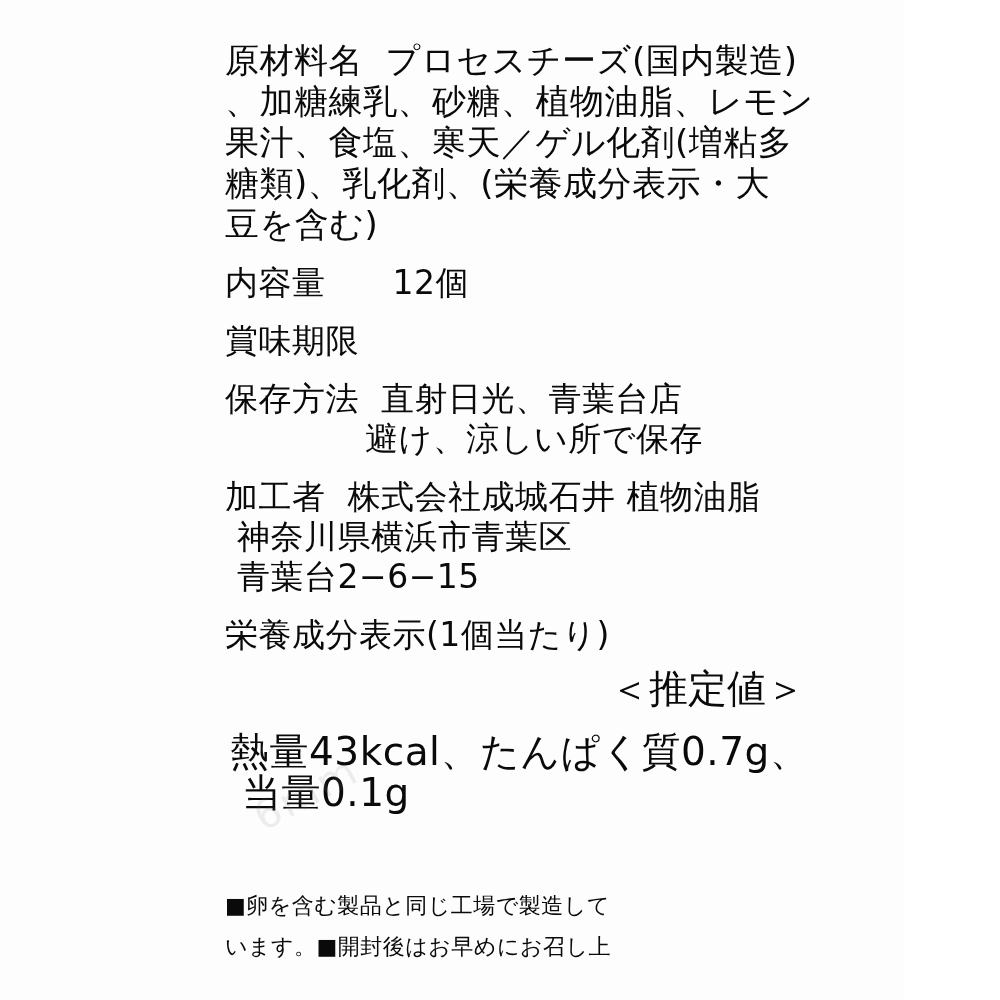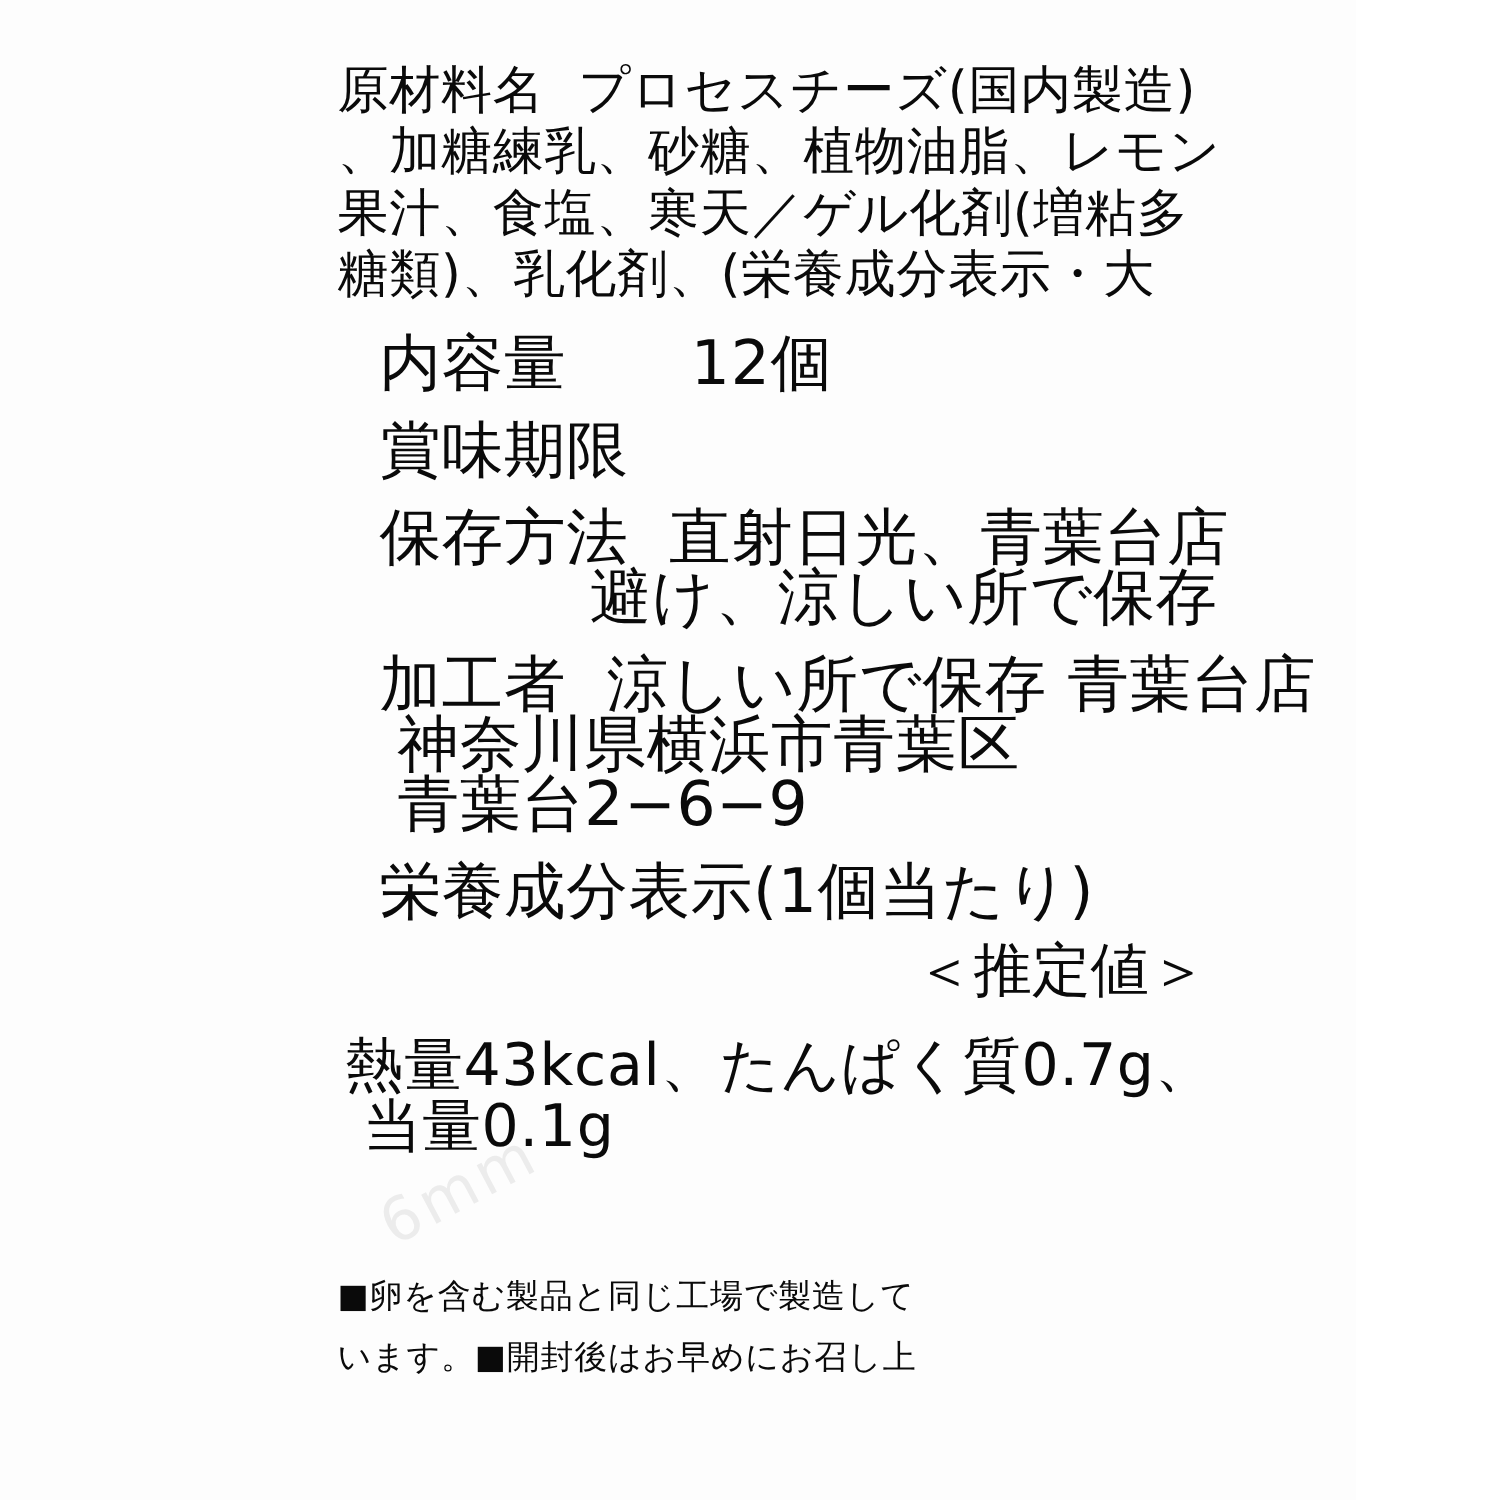--- a/index.html
+++ b/index.html
@@ -37,23 +37,22 @@
   }
   .ingredients .line {
     font-size: 34px;
     line-height: 41px;
   }
   .row {
     margin-left: 185px;
     margin-top: 18px;
   }
   .row .line {
-    font-size: 41px;
+    font-size: 33px;
     line-height: 40px;
-    margin-left: 28px;
   }
   .indent-1 { padding-left: 140px; }
   .indent-3 { padding-left: 12px; }
   .estimate {
     margin-left: 185px;
     margin-top: 12px;
     text-align: left;
     padding-left: 385px;
     font-size: 39px;
     line-height: 40px;
@@ -91,39 +90,40 @@
 </head>
 <body>
 
 <div class="label">
 
   <div class="blk ingredients">
     <div class="line">原材料名  プロセスチーズ(国内製造)</div>
     <div class="line">、加糖練乳、砂糖、植物油脂、レモン</div>
     <div class="line">果汁、食塩、寒天／ゲル化剤(増粘多</div>
     <div class="line">糖類)、乳化剤、(栄養成分表示・大</div>
+    <div class="line">豆を含む)</div>
   </div>
 
   <div class="blk row">
     <div class="line">内容量　　12個</div>
   </div>
 
   <div class="blk row">
     <div class="line">賞味期限</div>
   </div>
 
   <div class="blk row">
     <div class="line">保存方法  直射日光、青葉台店</div>
     <div class="line indent-1">避け、涼しい所で保存</div>
   </div>
 
   <div class="blk row">
-    <div class="line">加工者  涼しい所で保存 青葉台店</div>
+    <div class="line">加工者  株式会社成城石井 植物油脂</div>
     <div class="line indent-3">神奈川県横浜市青葉区</div>
-    <div class="line indent-3">青葉台2−6−9</div>
+    <div class="line indent-3">青葉台2−6−15</div>
   </div>
 
   <div class="blk row">
     <div class="line">栄養成分表示(1個当たり)</div>
   </div>
 
   <div class="estimate">＜推定値＞</div>
 
   <div class="nutrition">
     <div class="line">熱量43kcal、たんぱく質0.7g、</div>

